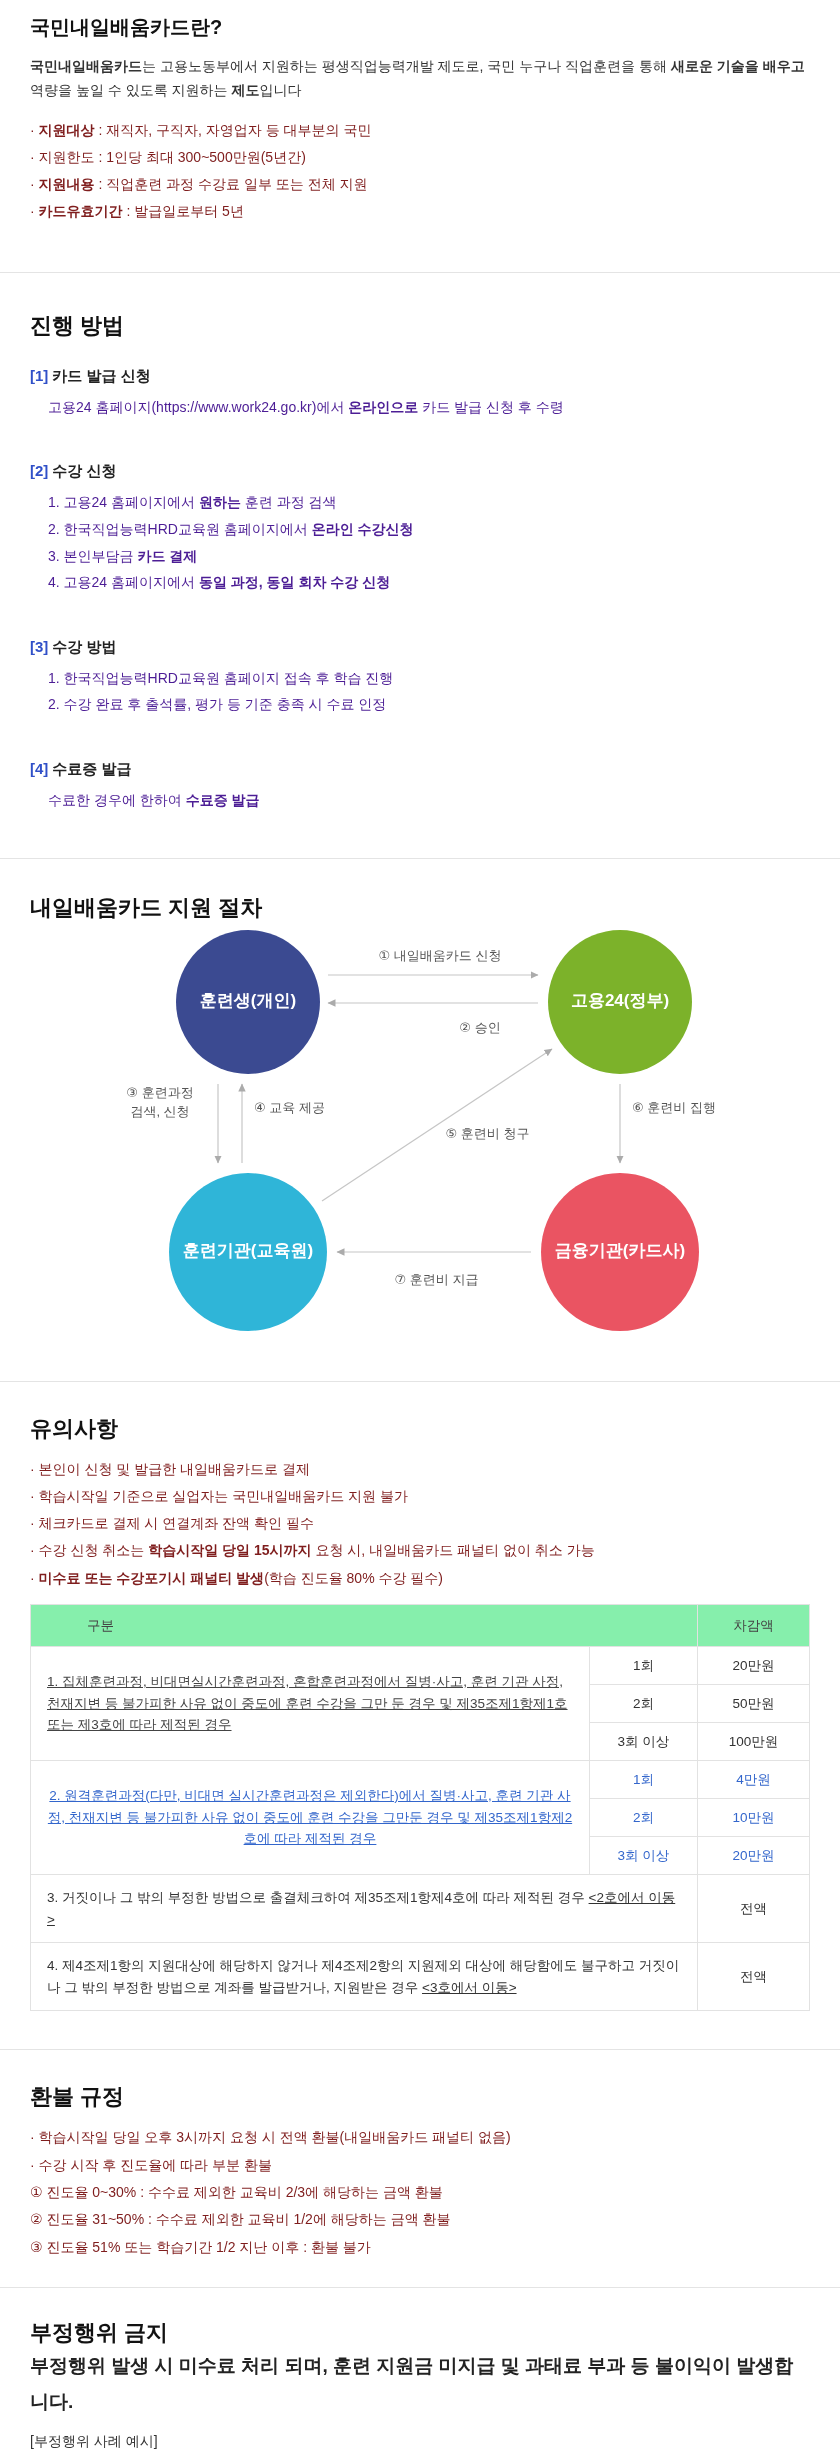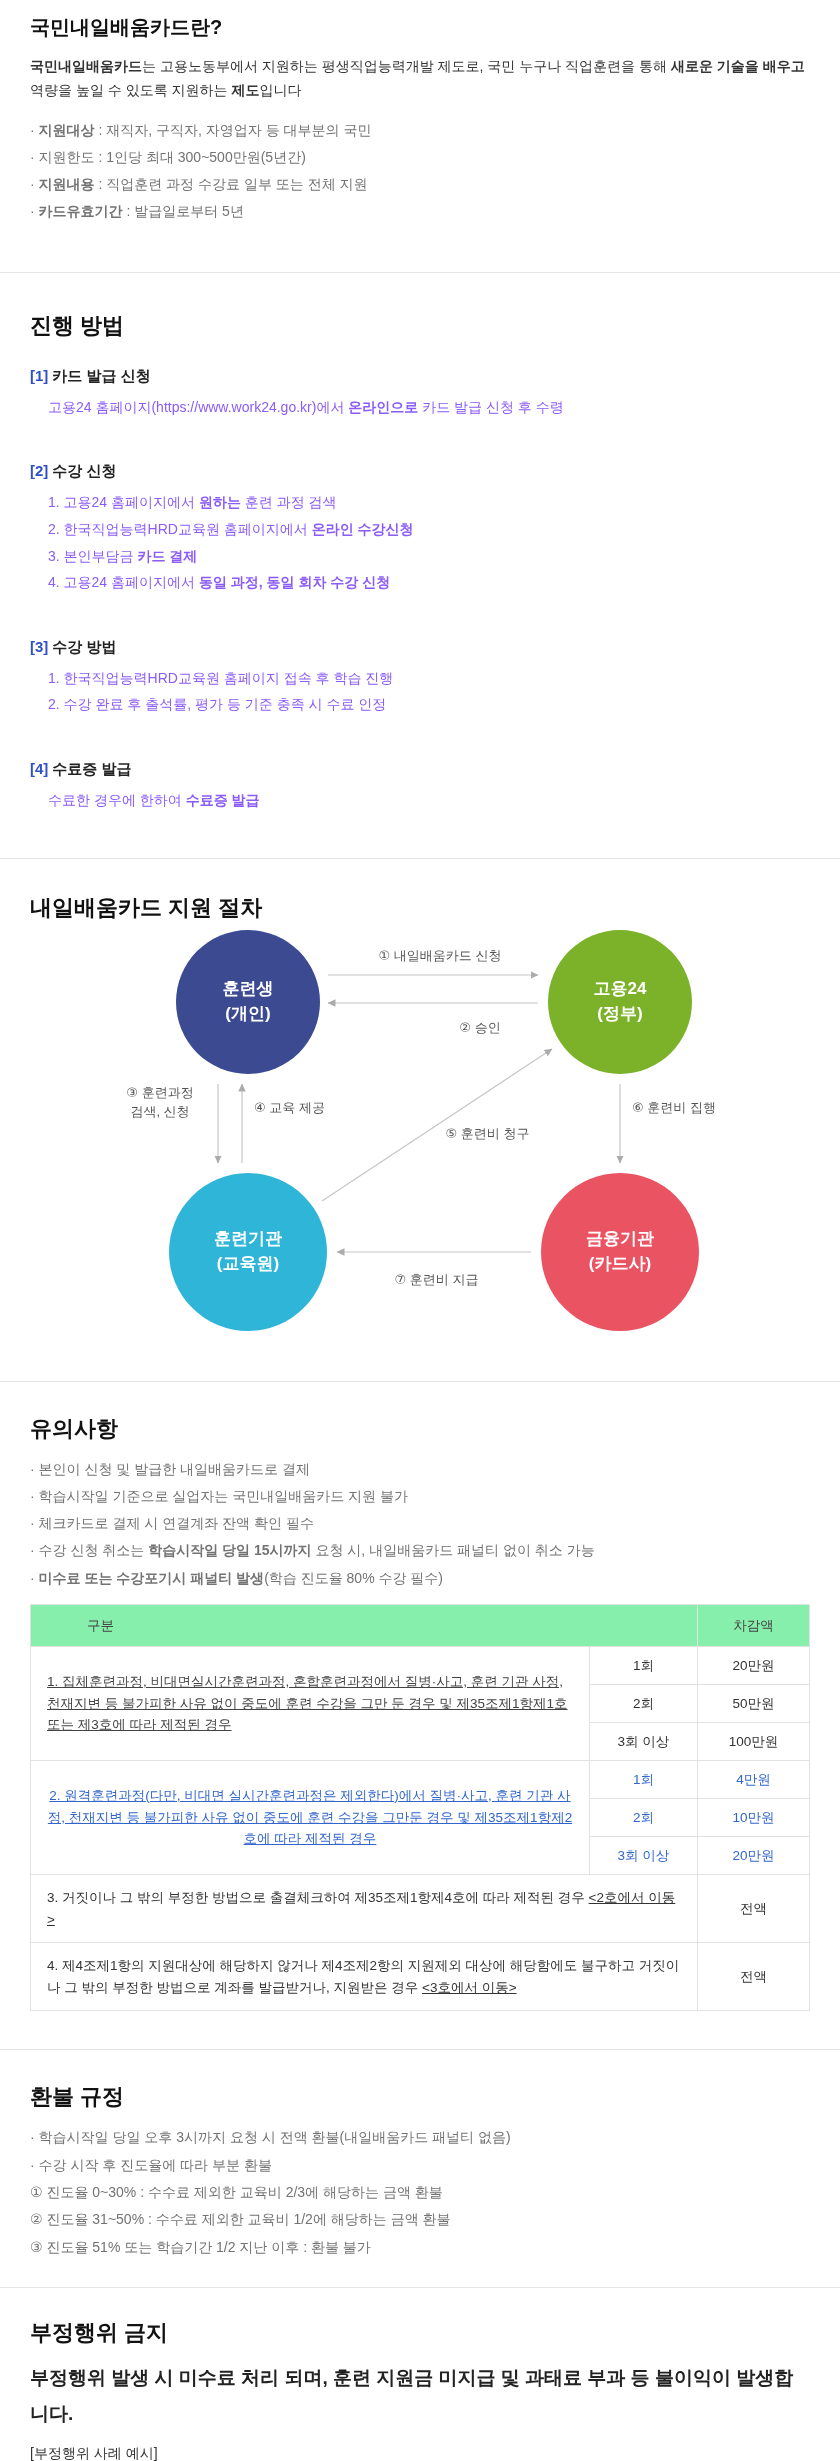--- a/index.html
+++ b/index.html
@@ -13,41 +13,41 @@
   .pad { padding-left:30px; padding-right:30px; }
   .divider { width:840px; height:1px; background:#e4e4e4; }
   .b { font-weight:700; }
   .u { text-decoration:underline; }
 
   
   .sec-intro { padding-top:14px; }
   h1 { font-size:20px; font-weight:700; color:#111; margin-bottom:14px; }
   .intro-desc { font-size:14px; line-height:1.7; color:#333; margin-bottom:14px; max-width:780px; }
   ul.plain { list-style:none; }
-  ul.plain li { font-size:14px; line-height:1.95; color:#737373; }
+  ul.plain li { font-size:14px; line-height:1.95; color:#7f1d1d; }
 
   
   .sec-h { font-size:22px; font-weight:700; color:#111; }
 
   
   .sec-process { padding-top:38px; padding-bottom:2px; }
   .sec-process .sec-h { margin-bottom:26px; }
   .step { margin-bottom:42px; }
   .step:last-child { margin-bottom:0; }
   .step-title { font-size:15px; font-weight:700; color:#222; margin-bottom:8px; }
   .step-title .marker { color:#3050c8; margin-right:4px; }
-  .step-lines p { font-size:14px; line-height:1.9; color:#8b5cf6; padding-left:18px; }
+  .step-lines p { font-size:14px; line-height:1.9; color:#4c1d95; padding-left:18px; }
 
   
   .sec-diagram { padding-top:34px; }
   .sec-diagram .sec-h { margin-bottom:4px; }
   .diagram { position:relative; width:780px; height:428px; }
   .arrows { position:absolute; left:0; top:0; width:780px; height:428px; }
   .arrows line { stroke:#c6c6c6; stroke-width:1.2; }
-  .node { position:absolute; border-radius:50%; color:#fff; display:flex; flex-direction:column;
+  .node { position:absolute; border-radius:50%; color:#fff; display:flex; flex-direction:row;
           align-items:center; justify-content:center; font-weight:700; font-size:17px;
           line-height:1.45; text-align:center; }
   .node-trainee   { left:146px; top:3px;   width:144px; height:144px; background:#3b4a91; }
   .node-gov       { left:518px; top:3px;   width:144px; height:144px; background:#7cb22a; }
   .node-institute { left:139px; top:246px; width:158px; height:158px; background:#2fb5d8; }
   .node-finance   { left:511px; top:246px; width:158px; height:158px; background:#ea5462; }
   .dlabel { position:absolute; font-size:13px; color:#555; white-space:nowrap; }
   .l1 { left:280px; top:20px;  width:260px; text-align:center; }
   .l2 { left:390px; top:92px;  width:120px; text-align:center; }
   .l3 { left:75px;  top:156px; width:110px; text-align:center; line-height:1.5; }
@@ -69,21 +69,21 @@
   .penalty-table td.desc { padding:12px 16px; line-height:1.6; vertical-align:middle; }
   .penalty-table td.cnt, .penalty-table td.amt { text-align:center; height:38px; color:#333; }
   .link-dark { color:#444; text-decoration:underline; }
   td.blue { color:#3366cc !important;text-align:center; }
   td.desc.blue { text-decoration:underline; }
 
   
   .sec-refund { padding-top:32px; }
   .sec-refund .sec-h { margin-bottom:12px; }
   .sec-fraud { padding-top:30px; padding-bottom:20px; }
-  .sec-fraud .sec-h { margin-bottom:12px; }
+  .sec-fraud .sec-h { }
   .fraud-desc { font-size:19px; font-weight:700; line-height:1.9; color:#222; }
   .fraud-example-title { font-size:14px; line-height:1.95; margin-top:8px; color:#333; }
 
   .mt-div1 { margin-top:46px; }
   .mt-div2 { margin-top:42px; }
   .mt-div3 { margin-top:26px; }
   .mt-div4 { margin-top:38px; }
   .mt-div5 { margin-top:26px; }
 </style>
 </head>

